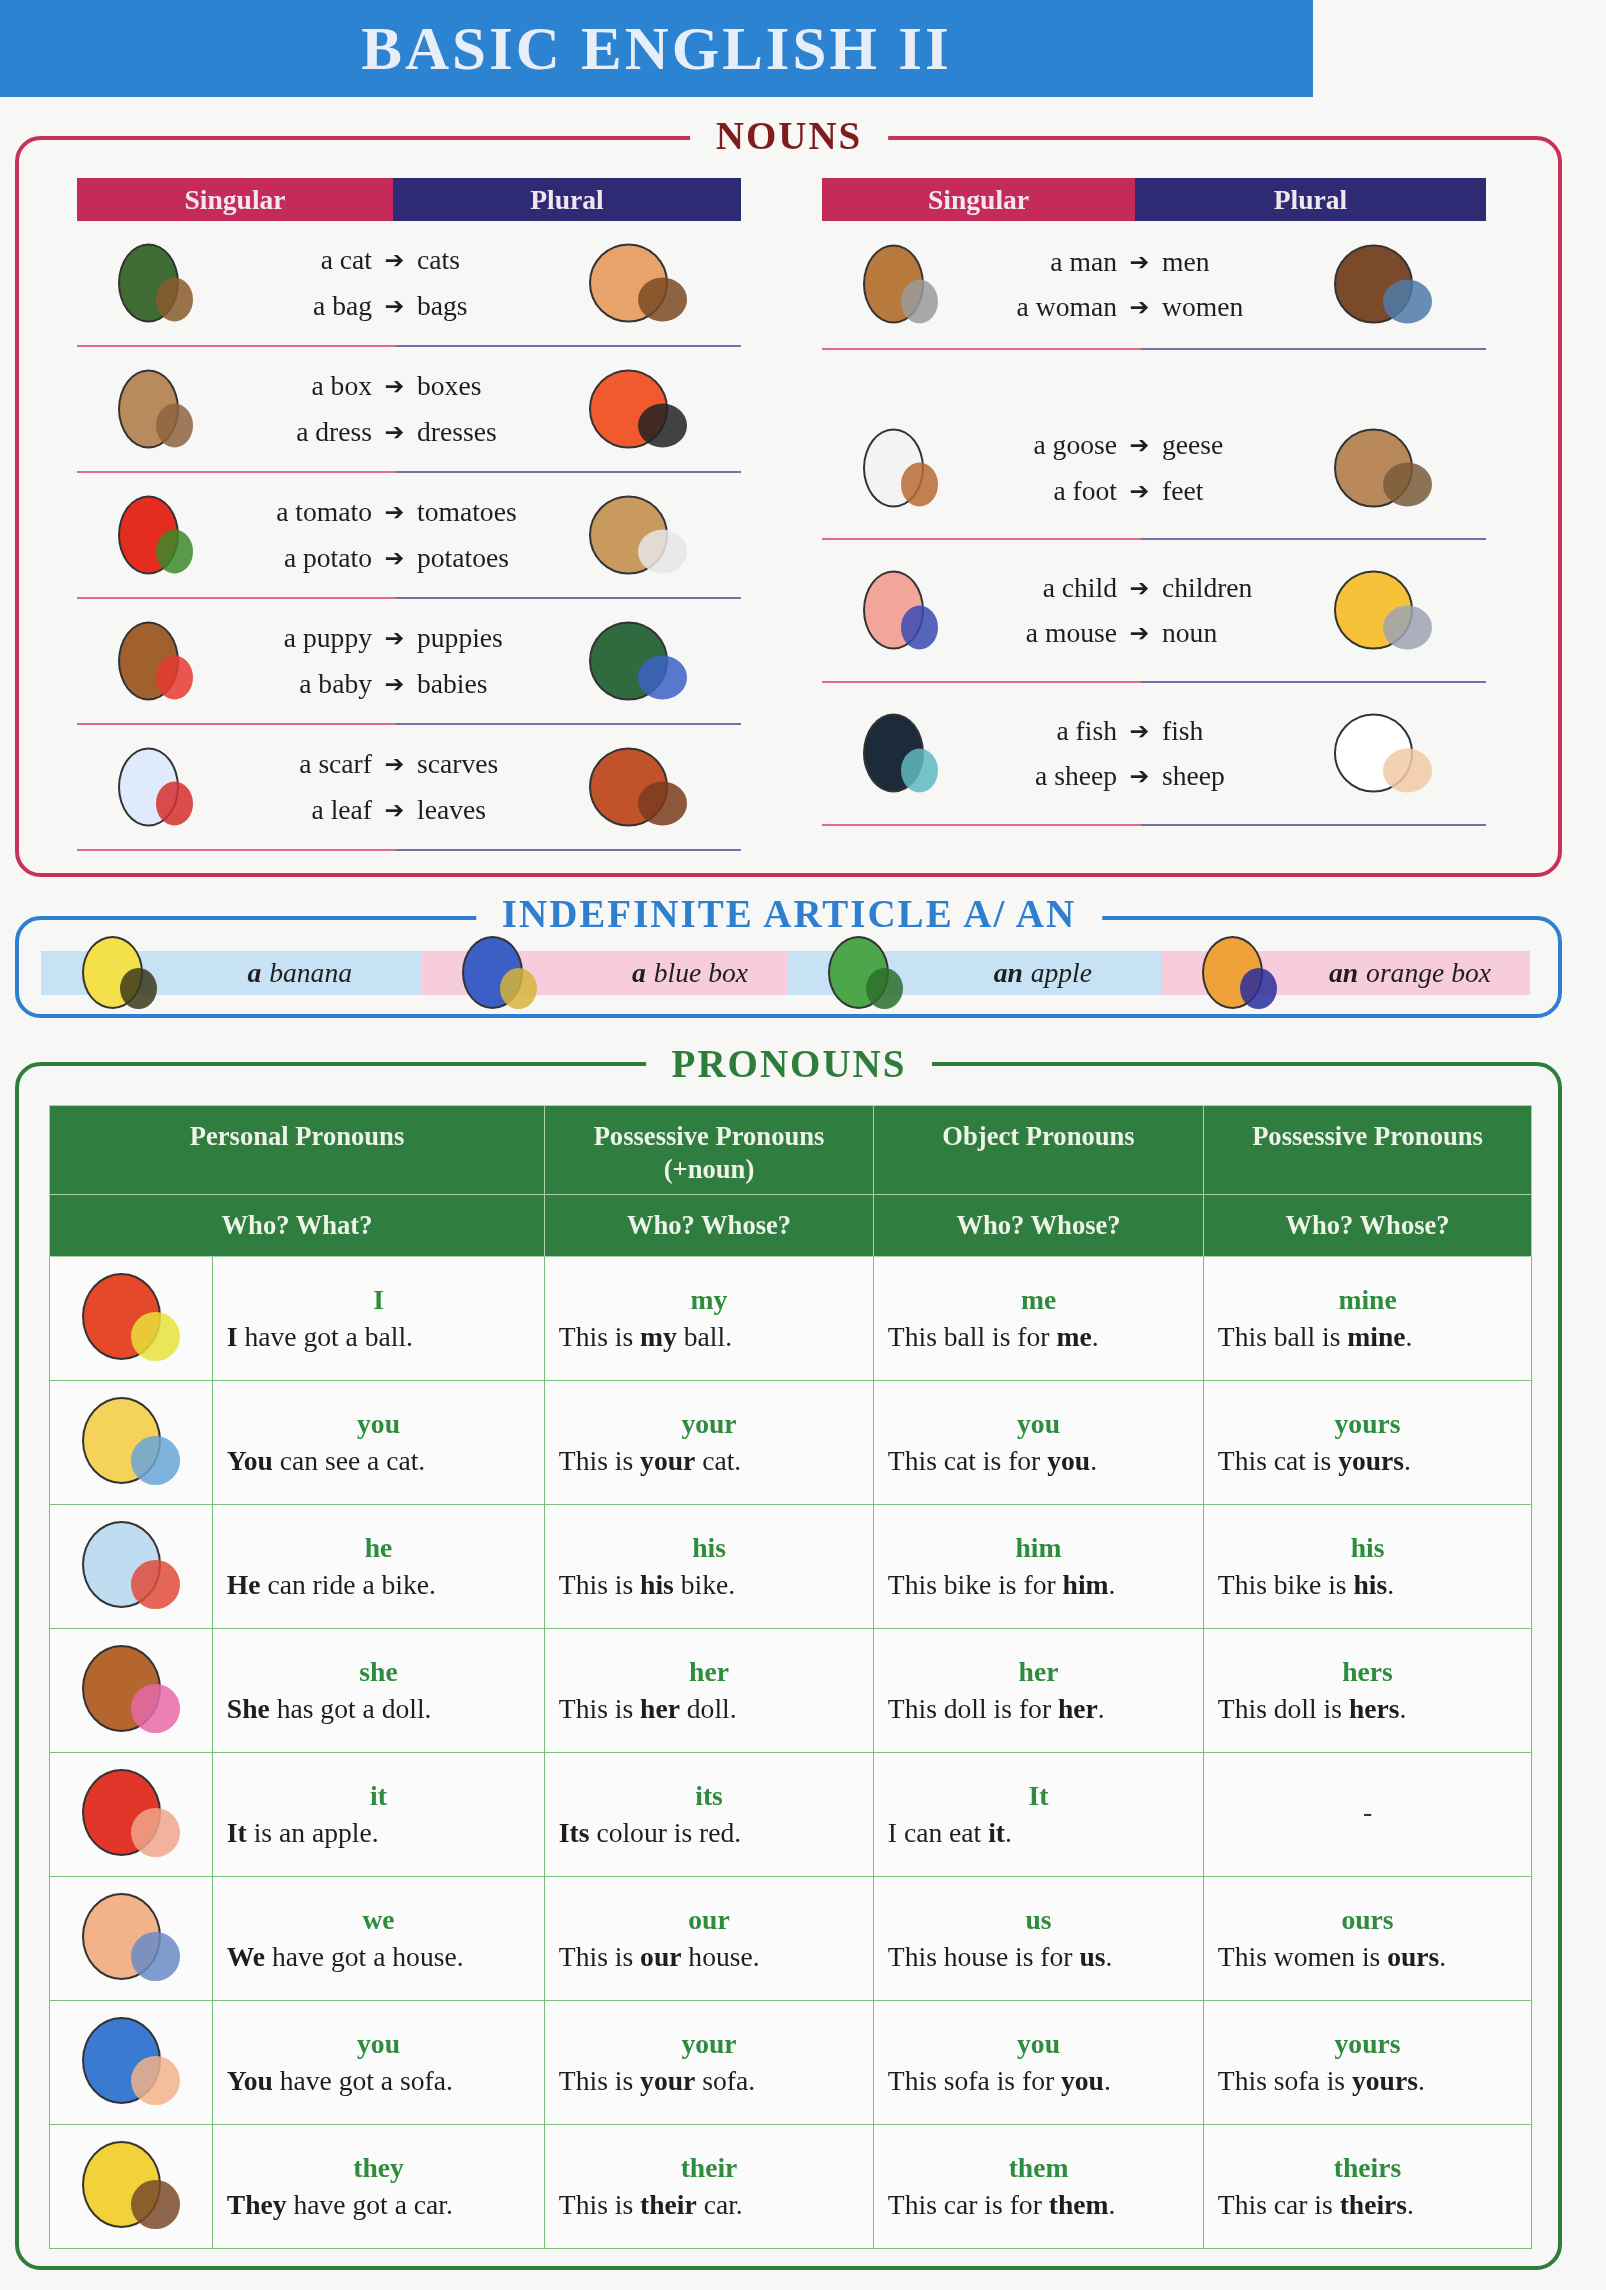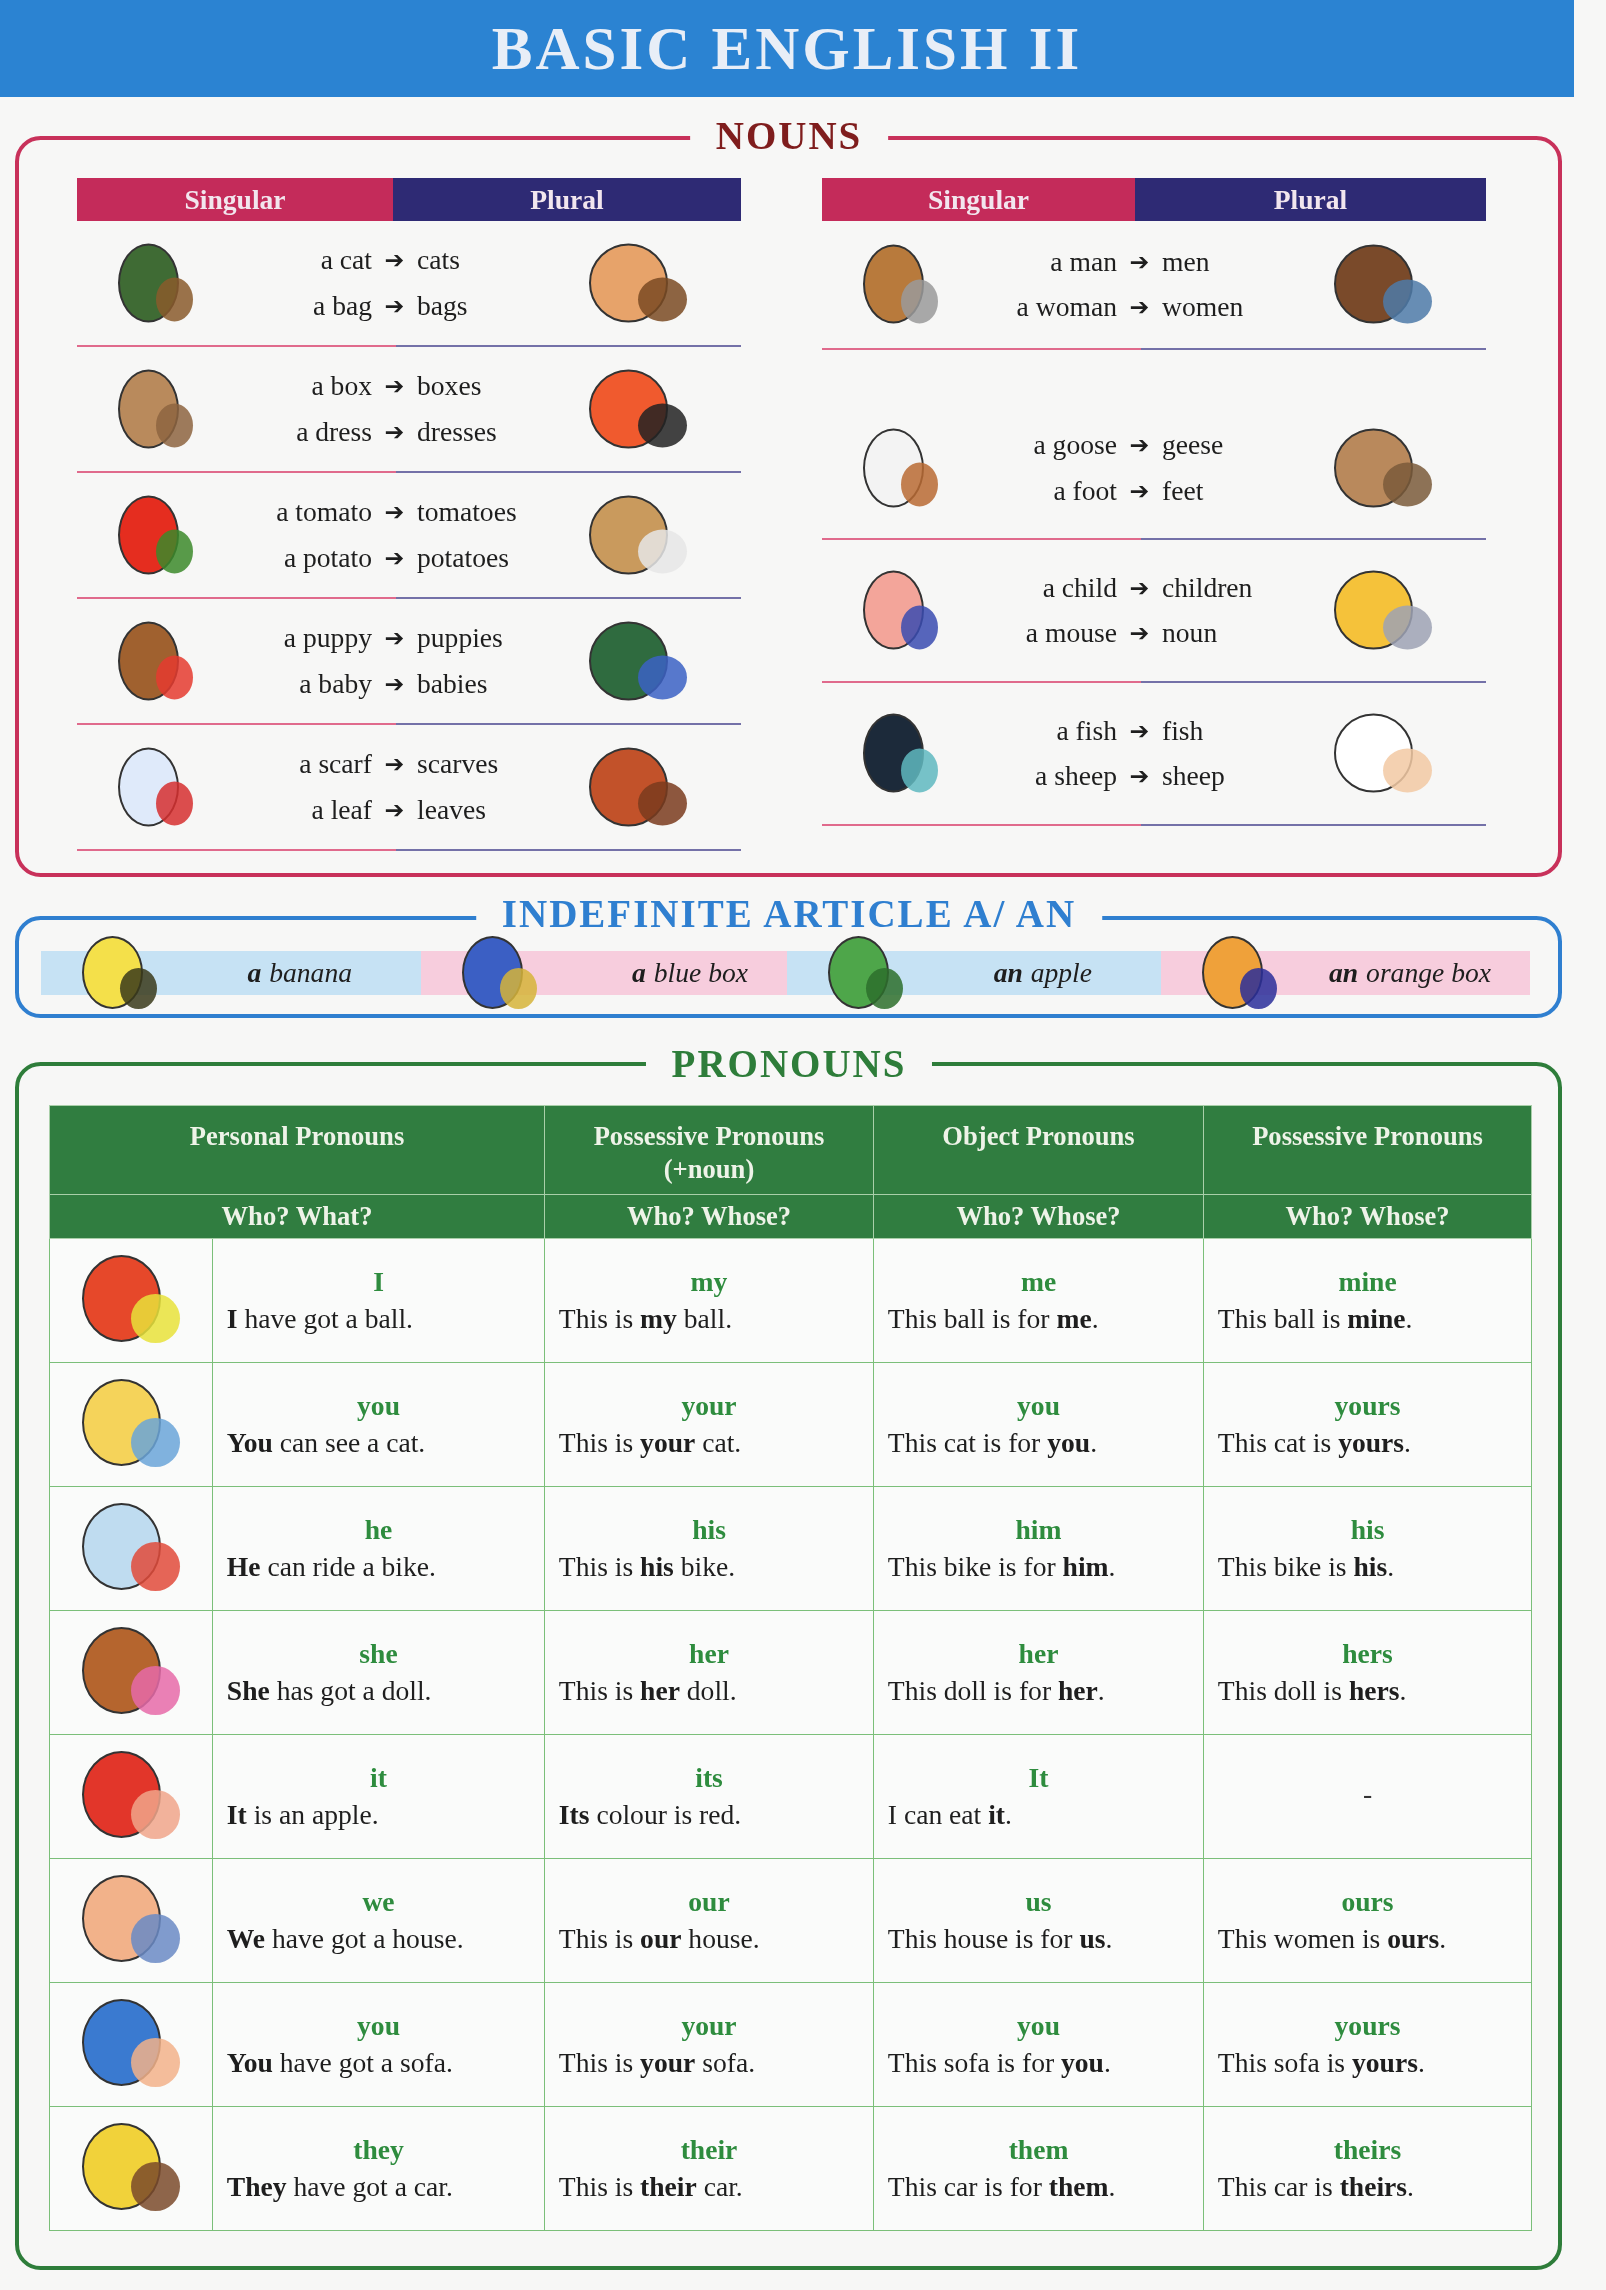--- a/index.html
+++ b/index.html
@@ -1,18 +1,18 @@
 <!DOCTYPE html>
 <html><head>
 <meta charset="utf-8">
 <style>
   * { box-sizing: border-box; margin: 0; padding: 0; }
   body { width: 1607px; height: 2290px; background: #f7f7f6; font-family: "Liberation Serif", "DejaVu Serif", serif; position: relative; overflow: hidden; color: #222; }
   .abs { position: absolute; }
-  .title-band { left: 0; top: 0; width: 1574px; height: 97px; background: #2b83d2; display: flex; align-items: center; justify-content: center; }
+  .title-band { left: 0; top: 0; width: 1313px; height: 97px; background: #2b83d2; display: flex; align-items: center; justify-content: center; }
   .title-band h1 { color: #e8eef7; font-size: 61px; font-weight: bold; letter-spacing: 3px; }
 
   .section-box { border-style: solid; border-radius: 25.6px; }
   .nouns-box { left: 14.8px; top: 136px; width: 1547px; height: 741px; border-width: 4.9px; border-color: #c8315a; }
   .section-label { background: #f7f7f6; padding: 0 25.6px; font-weight: bold; letter-spacing: 2px; transform: translateX(-50%); line-height: 1; }
   .nouns-label { left: 789px; top: 116px; font-size: 39px; color: #7f1d1d; }
 
   .ntable { width: 664px; }
   .nhead { display: flex; height: 43px; }
   .nhead div { display: flex; align-items: center; justify-content: center; color: #f2e6ee; font-size: 27.6px; font-weight: bold; }
@@ -34,21 +34,21 @@
   .aseg.blue { background: #c6e2f4; }
   .aseg.pink { background: #f7cddd; }
   .aseg b { font-weight: bold; margin-right: 7.9px; }
   .aseg .apic { position: absolute; left: 29.6px; top: -23.6px; width: 108px; height: 91px; }
 
   .pron-box { left: 14.8px; top: 1062px; width: 1547px; height: 1208px; border-width: 4.9px; border-color: #2e7d3a; }
   .pron-label { left: 789px; top: 1044px; font-size: 39px; color: #2e7d3a; }
   .ptable { left: 49px; top: 1105px; width: 1482px; border-collapse: collapse; table-layout: fixed; }
   .ptable th { background: #307d40; color: #eef3e8; font-weight: bold; font-size: 26.6px; border: 1px solid #a9cfa9; text-align: center; vertical-align: top; }
   .ptable tr.h1 th { height: 89px; padding-top: 13.8px; line-height: 1.25; }
-  .ptable tr.h2 th { height: 44px; vertical-align: middle; margin-left: 11px; }
+  .ptable tr.h2 th { height: 62px; vertical-align: middle; margin-left: 11px; }
   .ptable td { border: 1px solid #7bbf79; height: 124px; background: #fafbfa; vertical-align: middle; padding: 0 13.8px; }
   .ptable td.pic { padding: 0; text-align: center; }
   .pw { color: #2e8c3e; font-weight: bold; font-size: 27.6px; text-align: center; margin-bottom: 5.9px; }
   .ps { font-size: 27.6px; color: #1e1e1e; white-space: nowrap; }
   .ps b { font-weight: bold; }
 
   
   .ill { display: inline-block; position: relative; }
   .blob { position: absolute; border-radius: 50%; }
 </style>

